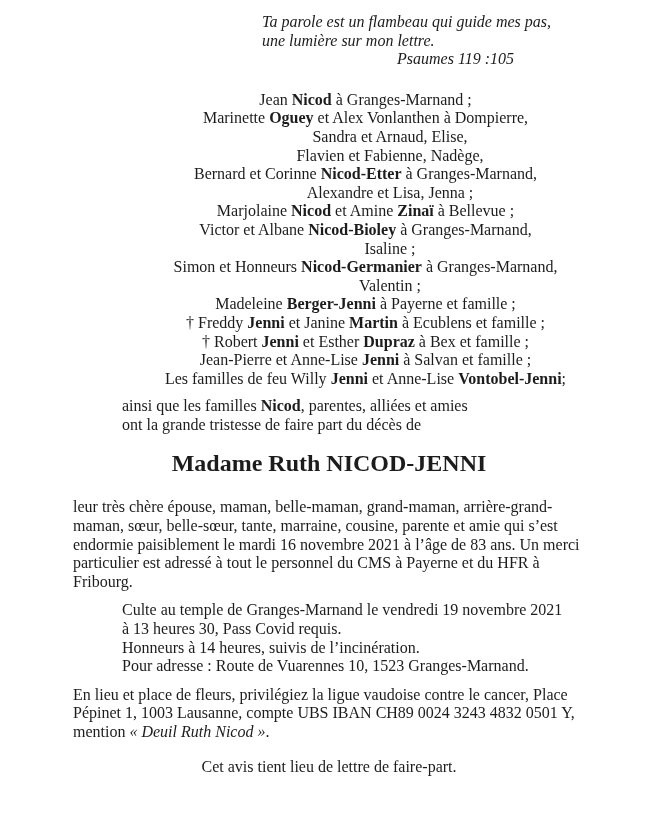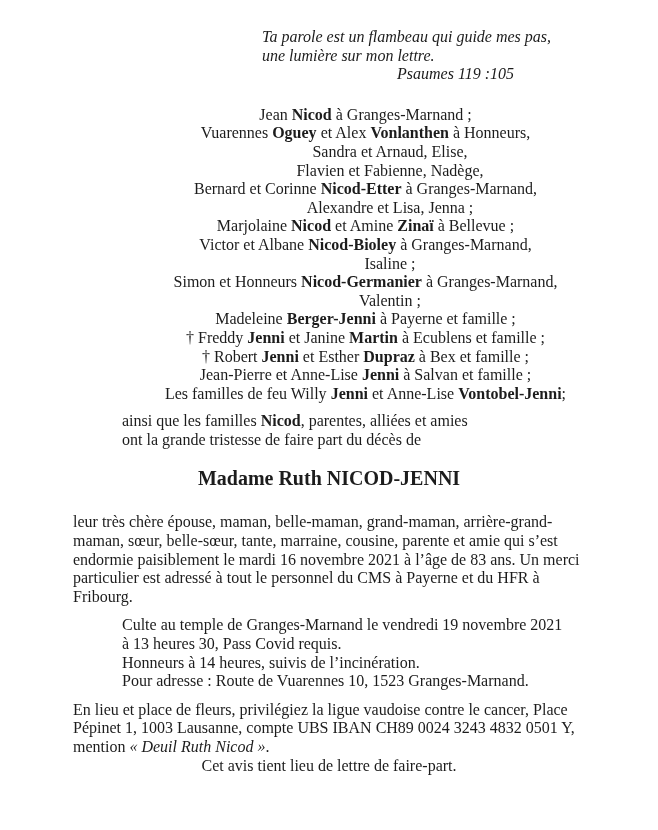--- a/index.html
+++ b/index.html
@@ -5,21 +5,21 @@
   html, body {
     margin: 0;
     padding: 0;
     background: #ffffff;
   }
   .page {
     position: relative;
     width: 658px;
     height: 830px;
     box-sizing: border-box;
-    padding-top: 28px;
+    padding-top: 13px;
     background: #ffffff;
     color: #1c1c1c;
     font-family: "Liberation Serif", "DejaVu Serif", serif;
     font-size: 16px;
     line-height: 18.6px;
     overflow: hidden;
   }
   .tline { white-space: nowrap; }
   .tline.ind1 { padding-left: 49px; }
 
@@ -28,49 +28,49 @@
     font-style: italic;
   }
   .epigraph .attrib { padding-left: 135px; }
 
   .family-list { margin-left: 73px; margin-top: 22px; text-align: center; }
 
   .intro { margin-left: 122px; margin-top: 9px; }
 
   .deceased {
     margin: 16px 0 0 0;
-    font-size: 20px;
+    font-size: 24px;
     line-height: 26px;
     font-weight: bold;
     text-align: center;
     white-space: nowrap;
   }
 
   .obituary { margin: 22px 0 0 73px; width: 520px; }
 
   .ceremony { margin: 10px 0 0 122px; }
 
   .donations { margin: 10px 0 0 73px; width: 520px; }
 
-  .closing { text-align: center; }
+  .closing { margin-top: 16px; text-align: center; }
 </style>
 </head>
 <body>
 
 <div class="page">
 
   <div class="epigraph">
     <div class="tline">Ta parole est un flambeau qui guide mes pas,</div>
     <div class="tline">une lumière sur mon lettre.</div>
     <div class="tline attrib">Psaumes 119 :105</div>
   </div>
 
   <div class="family-list">
       <div class="tline"><span>Jean </span><span style="font-weight: bold;">Nicod</span><span> à Granges-Marnand ;</span></div>
-      <div class="tline"><span>Vuarennes </span><span style="font-weight: bold;">Oguey</span><span> et Alex </span><span style="font-weight: bold;">Vonlanthen</span><span> à Honneurs,</span></div>
+      <div class="tline"><span>Marinette </span><span style="font-weight: bold;">Oguey</span><span> et Alex </span><span style="font-weight: normal;">Vonlanthen</span><span> à Dompierre,</span></div>
       <div class="tline ind1"><span>Sandra et Arnaud, Elise,</span></div>
       <div class="tline ind1"><span>Flavien et Fabienne, Nadège,</span></div>
       <div class="tline"><span>Bernard et Corinne </span><span style="font-weight: bold;">Nicod-Etter</span><span> à Granges-Marnand,</span></div>
       <div class="tline ind1"><span>Alexandre et Lisa, Jenna ;</span></div>
       <div class="tline"><span>Marjolaine </span><span style="font-weight: bold;">Nicod</span><span> et Amine </span><span style="font-weight: bold;">Zinaï</span><span> à Bellevue ;</span></div>
       <div class="tline"><span>Victor et Albane </span><span style="font-weight: bold;">Nicod-Bioley</span><span> à Granges-Marnand,</span></div>
       <div class="tline ind1"><span>Isaline ;</span></div>
       <div class="tline"><span>Simon et Honneurs </span><span style="font-weight: bold;">Nicod-Germanier</span><span> à Granges-Marnand,</span></div>
       <div class="tline ind1"><span>Valentin ;</span></div>
       <div class="tline"><span>Madeleine </span><span style="font-weight: bold;">Berger-Jenni</span><span> à Payerne et famille ;</span></div>

